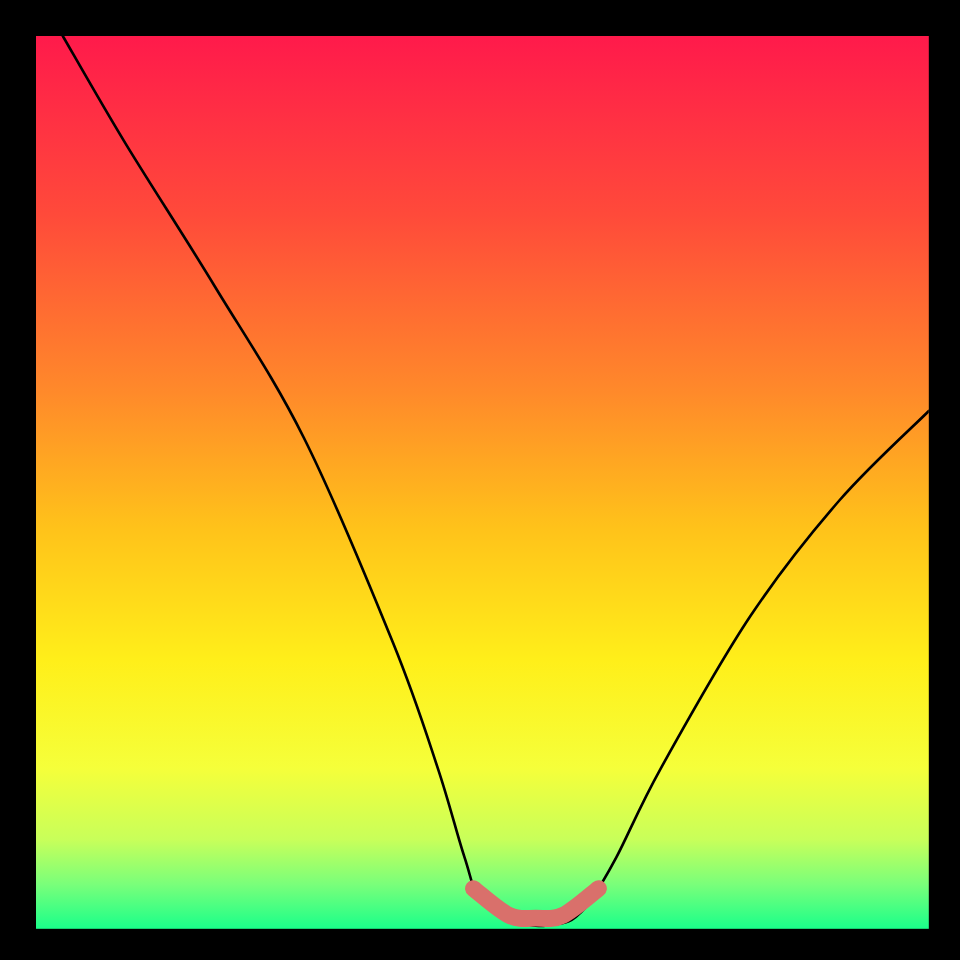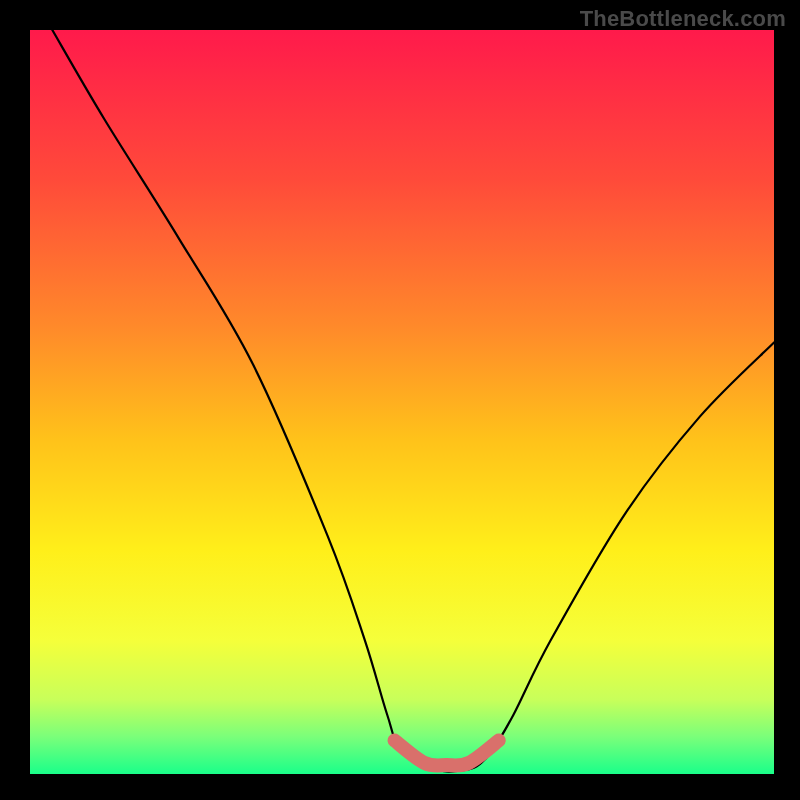--- a/index.html
+++ b/index.html
@@ -31,21 +31,20 @@
     position: absolute;
     top: 0;
     left: 0;
   }
 </style>
 </head>
 <body>
 
 <div class="frame">
 
-  <div class="watermark">TheBottleneck.com</div>
 
   <svg width="800" height="800" viewBox="0 0 800 800">
     <defs>
       <linearGradient id="bg-grad" x1="0" y1="0" x2="0" y2="1">
 
       <stop offset="0%" stop-color="#ff1a4b"></stop>
           <stop offset="20%" stop-color="#ff4a3a"></stop>
           <stop offset="40%" stop-color="#ff8a2a"></stop>
           <stop offset="55.00000000000001%" stop-color="#ffc21a"></stop>
           <stop offset="70%" stop-color="#ffef1a"></stop>

